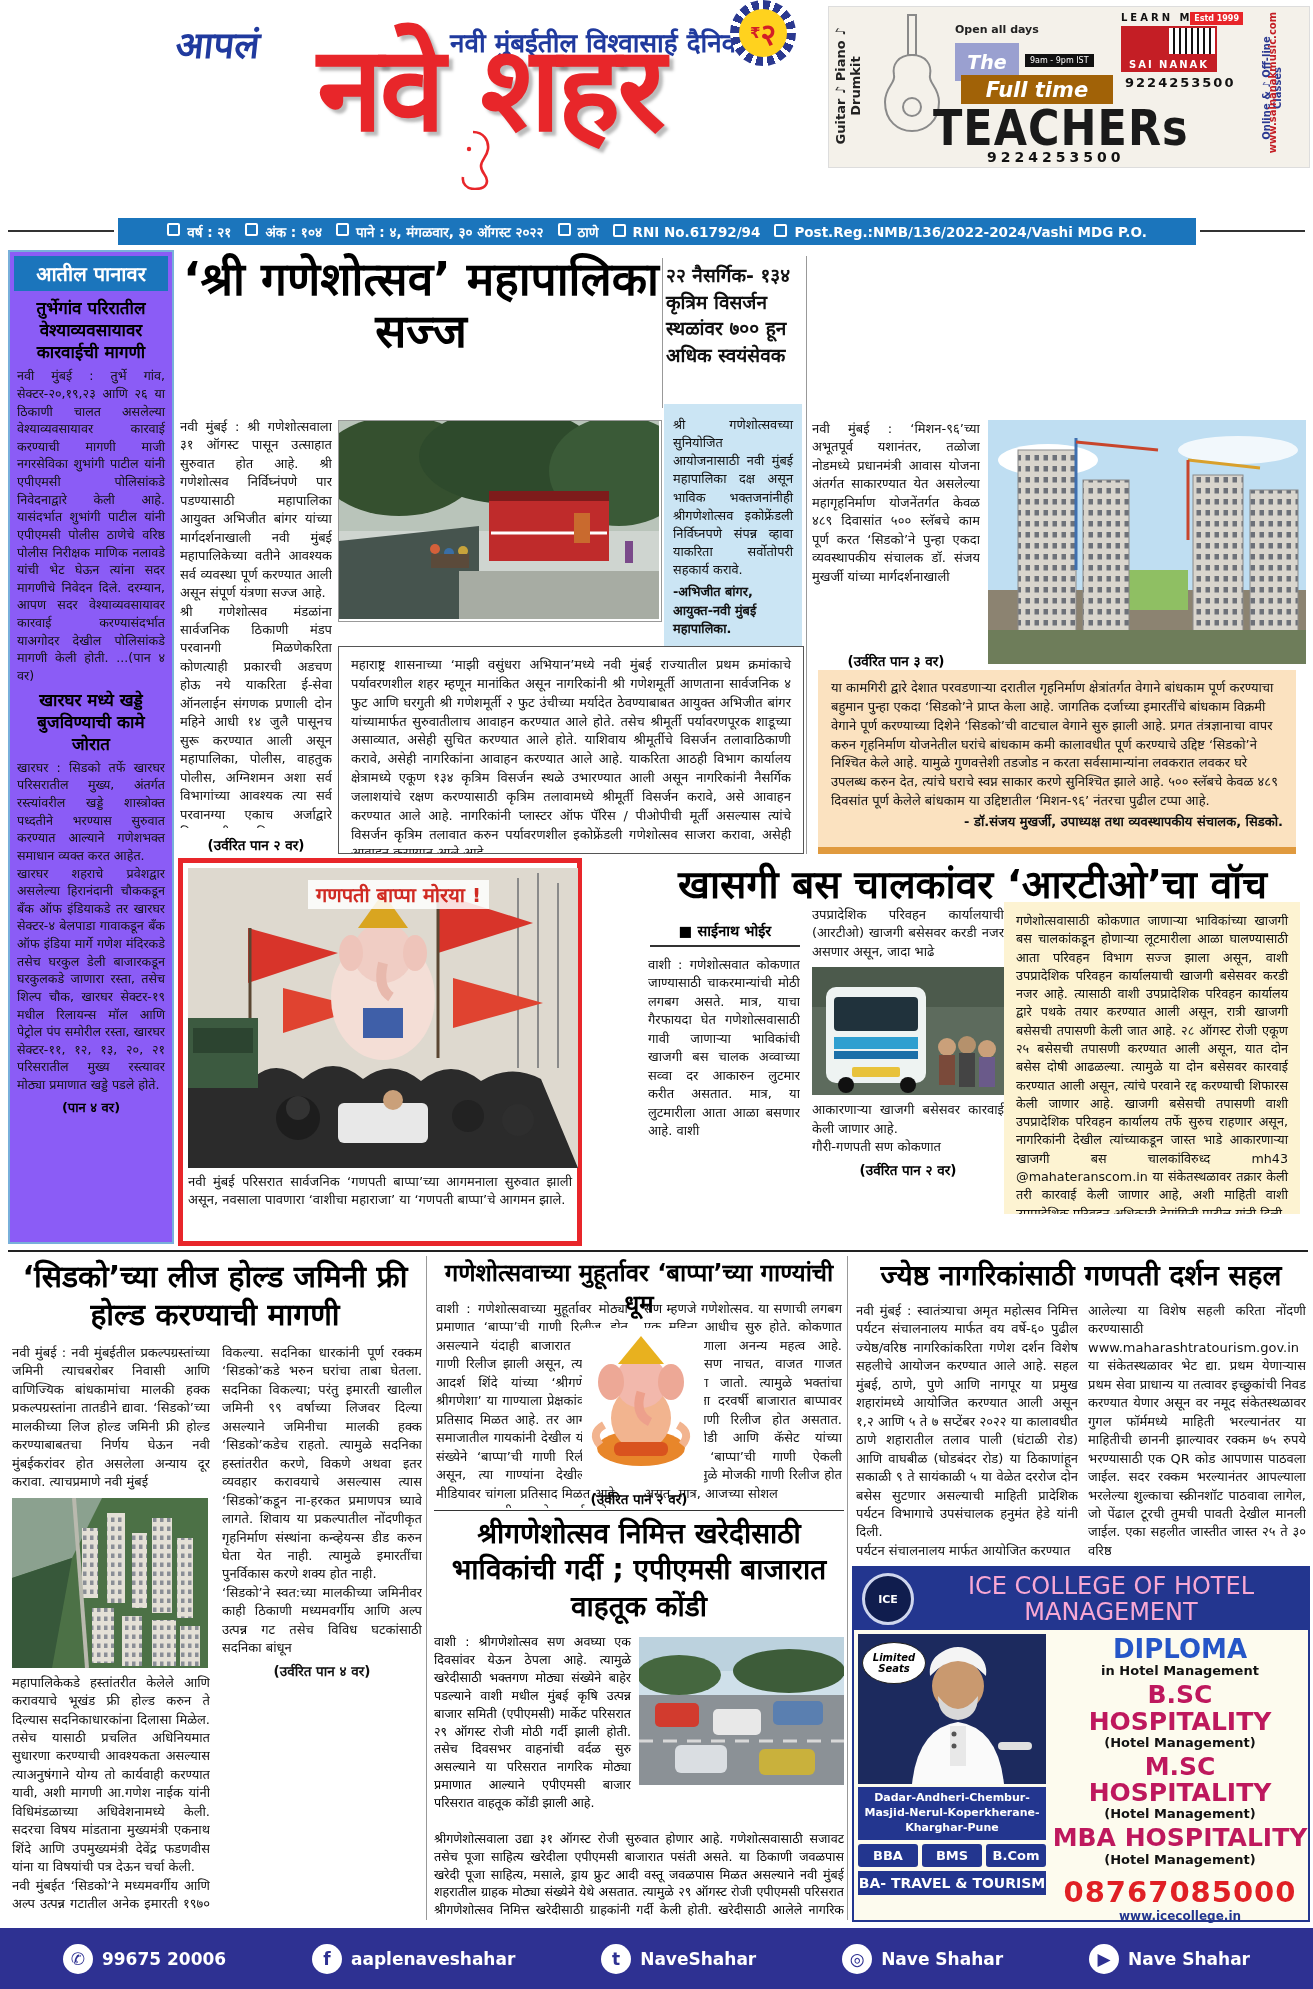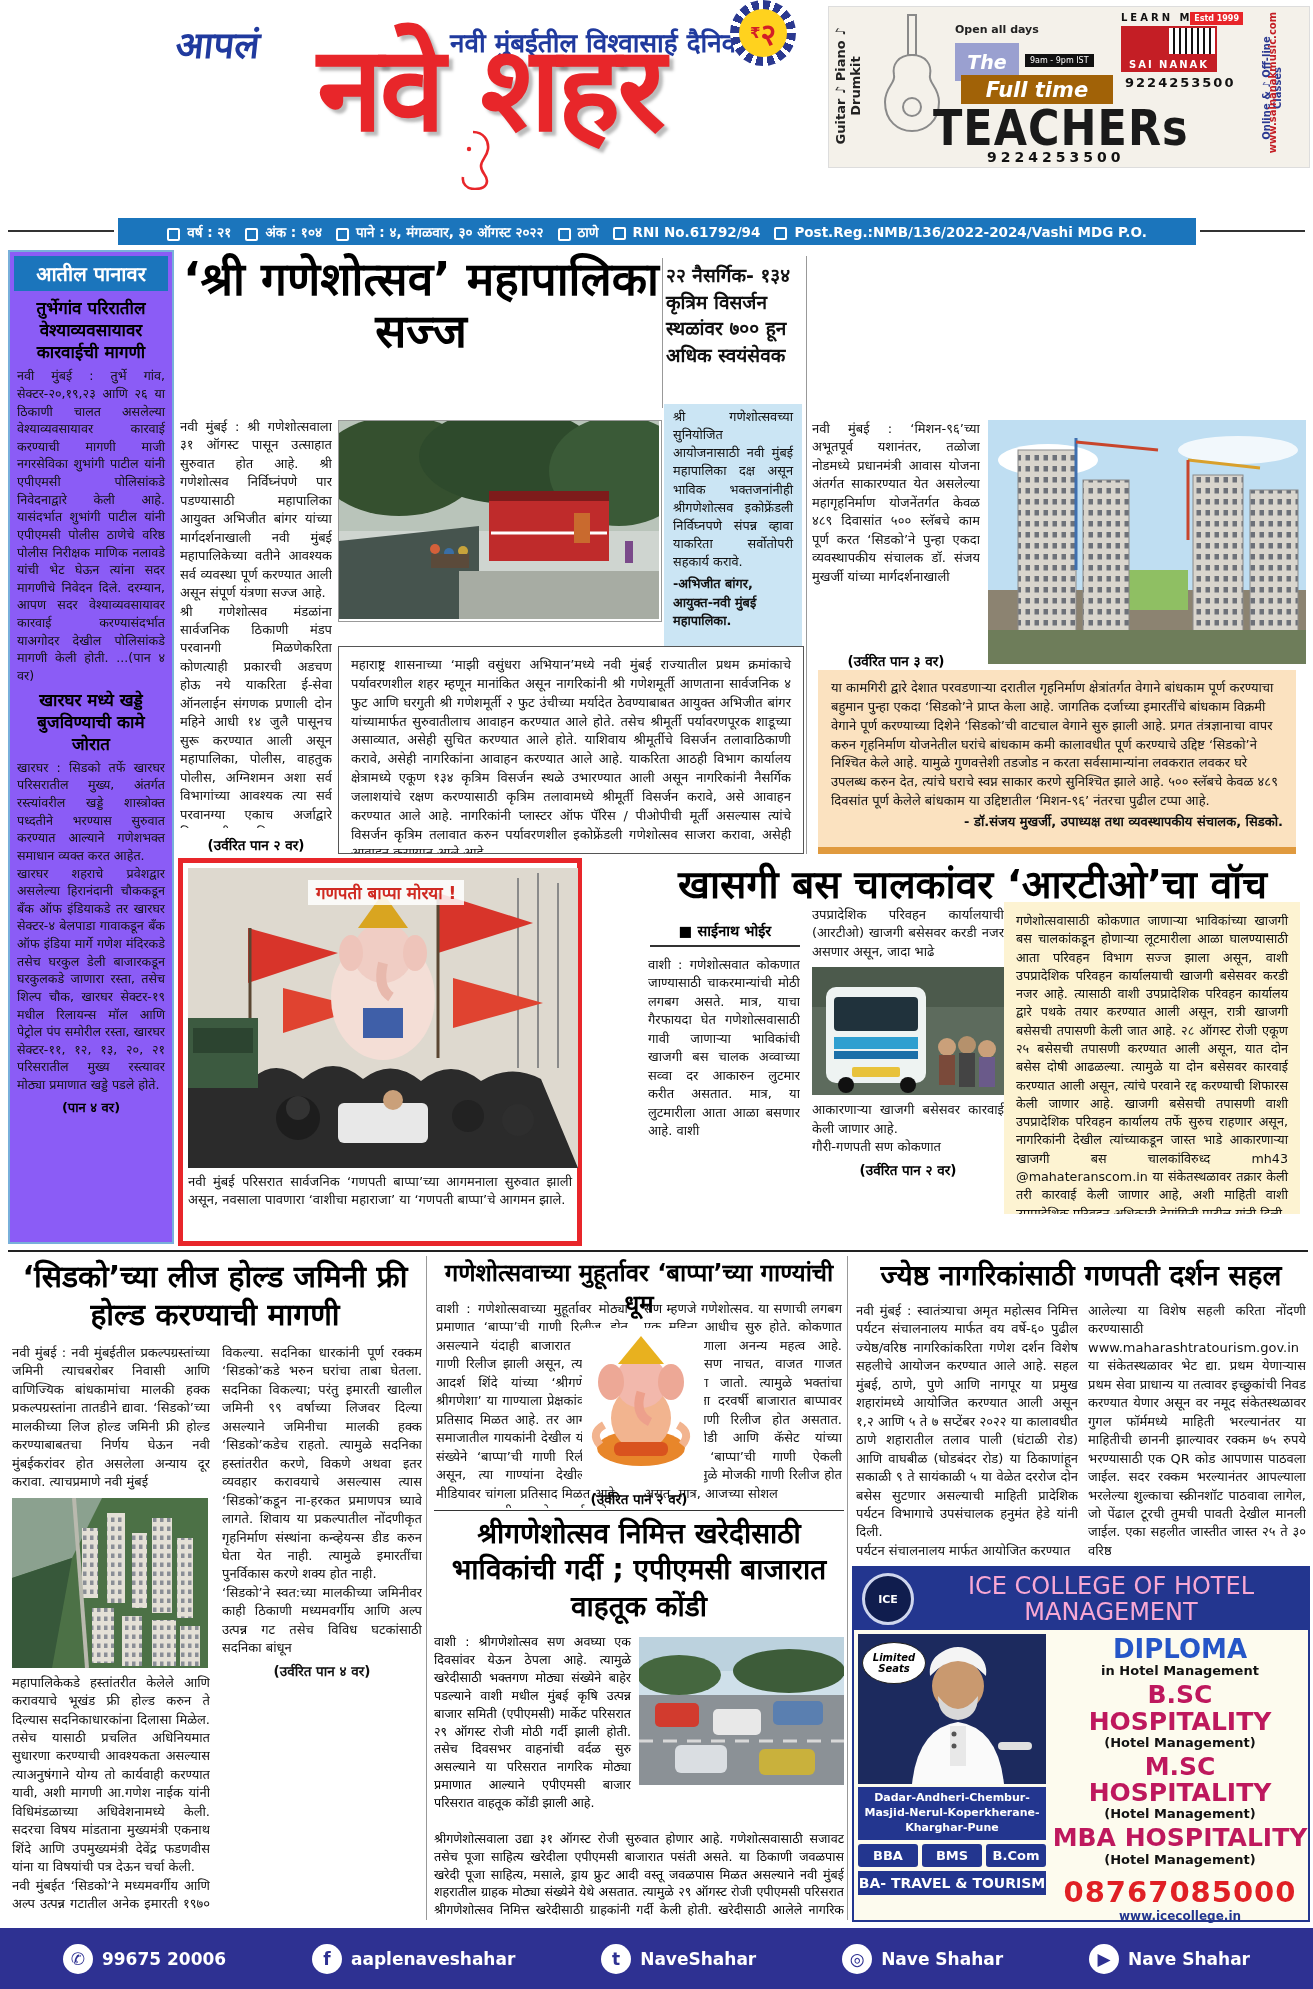--- a/index.html
+++ b/index.html
@@ -30,47 +30,47 @@
   .ma-learn{position:absolute;left:292px;top:5px;font-size:10px;font-weight:800;letter-spacing:3px;color:#111;}
   .ma-logo{position:absolute;left:292px;top:19px;width:96px;height:46px;background:#c41e25;color:#fff;display:flex;align-items:flex-end;justify-content:center;font-size:10px;font-weight:800;letter-spacing:2px;padding-bottom:2px;box-sizing:border-box;}
   .ma-keys{position:absolute;left:340px;top:21px;width:46px;height:26px;background:repeating-linear-gradient(90deg,#fff 0 4px,#111 4px 6px);}
   .ma-phone2{position:absolute;left:296px;top:68px;font-size:13px;font-weight:800;letter-spacing:2px;color:#111;}
   .ma-estd{position:absolute;right:66px;top:5px;background:#e8262a;color:#fff;font-size:8px;font-weight:700;padding:2px 4px;}
   .ma-right1{position:absolute;right:-28px;top:70px;width:130px;transform:rotate(-90deg);font-size:10px;font-weight:800;color:#2b3990;text-align:center;}
   .ma-right2{position:absolute;right:-46px;top:70px;width:166px;transform:rotate(-90deg);font-size:10px;font-weight:800;color:#c41e25;text-align:center;}
   .stub{height:2px;background:#333;}
   
   .datebar{left:118px;top:218px;width:1078px;height:27px;background:#1b75bc;color:#fff;display:flex;align-items:center;justify-content:center;gap:14px;font-size:13.5px;font-weight:700;}
-  .db-item{display:flex;align-items:flex-end;gap:7px;white-space:nowrap;}
+  .db-item{display:flex;align-items:flex-start;gap:7px;white-space:nowrap;}
   .db-sq{width:9px;height:9px;border:2px solid #fff;border-radius:2px;display:inline-block;}
   
   .sidebar{left:8px;top:250px;width:166px;height:994px;border:2px solid #79b0da;background:#8b5cf6;box-sizing:border-box;padding:4px;}
   .sb-header{background:#1b75bc;color:#fff;font-size:20px;font-weight:800;text-align:center;padding:4px 0;margin-bottom:6px;}
   .sb-h{font-size:17px;font-weight:800;text-align:center;line-height:1.3;color:#000;margin:4px 2px;}
   .sb-body{font-size:12.6px;line-height:1.4;padding:0 3px;color:#111;}
   .sb-jump{font-size:13px;font-weight:800;text-align:center;margin:4px 0;}
   
   .lead-h{left:178px;top:254px;width:486px;text-align:center;font-size:46px;font-weight:800;line-height:1.12;color:#000;}
   .deck{left:666px;top:262px;width:134px;font-size:19px;font-weight:800;line-height:1.4;color:#111;}
   .vline{width:1px;background:#999;}
   .cidco-h{left:810px;top:252px;width:498px;text-align:center;}
   .cidco-h .main{font-size:36px;font-weight:800;line-height:1.18;color:#000;}
   .cidco-h .sub{font-size:23px;font-weight:800;margin-top:8px;color:#000;}
   .bodycol{font-size:13px;line-height:1.42;color:#111;}
   .jump{font-weight:800;text-align:center;font-size:13.5px;margin-top:4px;}
-  .quotebox{left:664px;top:404px;width:138px;height:290px;background:#cbe5f4;box-sizing:border-box;padding:4px 9px;font-size:12.8px;line-height:1.42;color:#111;}
+  .quotebox{left:664px;top:404px;width:138px;height:290px;background:#cbe5f4;box-sizing:border-box;padding:12px 9px;font-size:12.8px;line-height:1.42;color:#111;}
   .quote-attr{font-weight:800;margin-top:4px;}
   .infobox{left:338px;top:646px;width:466px;height:208px;border:1.5px solid #555;box-sizing:border-box;padding:9px 12px;font-size:13px;line-height:1.45;color:#111;background:#fff;}
   .orangebox{left:818px;top:670px;width:478px;height:184px;background:#fbe2c0;border-bottom:7px solid #e09a3e;box-sizing:border-box;padding:9px 13px;font-size:13px;line-height:1.45;color:#111;}
   .sig{font-weight:800;text-align:right;margin-top:2px;}
   
   .photo{display:block;}
   
   .ganpati{left:178px;top:858px;width:404px;height:388px;border:5px solid #e8262a;background:#fff;box-sizing:border-box;padding:5px;}
-  .gp-topcap{position:absolute;left:120px;top:12px;font-size:17px;font-weight:800;color:#d02a22;background:rgba(255,255,255,.85);padding:1px 8px;}
+  .gp-topcap{position:absolute;left:120px;top:12px;font-size:20px;font-weight:800;color:#d02a22;background:rgba(255,255,255,.85);padding:1px 8px;}
   .gp-cap{font-size:13px;line-height:1.4;color:#111;margin-top:5px;}
   
   .rto{left:592px;top:856px;width:716px;height:392px;}
   .rto-h{position:absolute;left:45px;top:0;right:0;text-align:center;font-size:39px;font-weight:800;color:#000;}
   .rto-byline{position:absolute;left:58px;top:64px;width:150px;text-align:center;font-weight:800;font-size:14.5px;border-bottom:2px solid #333;padding-bottom:5px;}
   .rto-c1{position:absolute;left:56px;top:100px;width:152px;height:290px;}
   .rto-c2{position:absolute;left:220px;top:50px;width:192px;height:340px;}
   .rto-ybox{position:absolute;left:412px;top:46px;width:296px;height:312px;background:#fdf3d2;box-sizing:border-box;padding:10px 12px;font-size:12.7px;line-height:1.44;color:#111;}
   
   .bh{text-align:center;font-weight:800;color:#000;}

